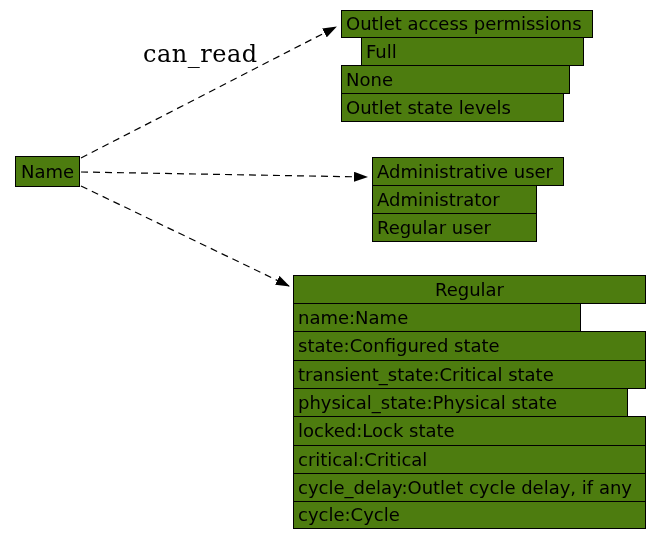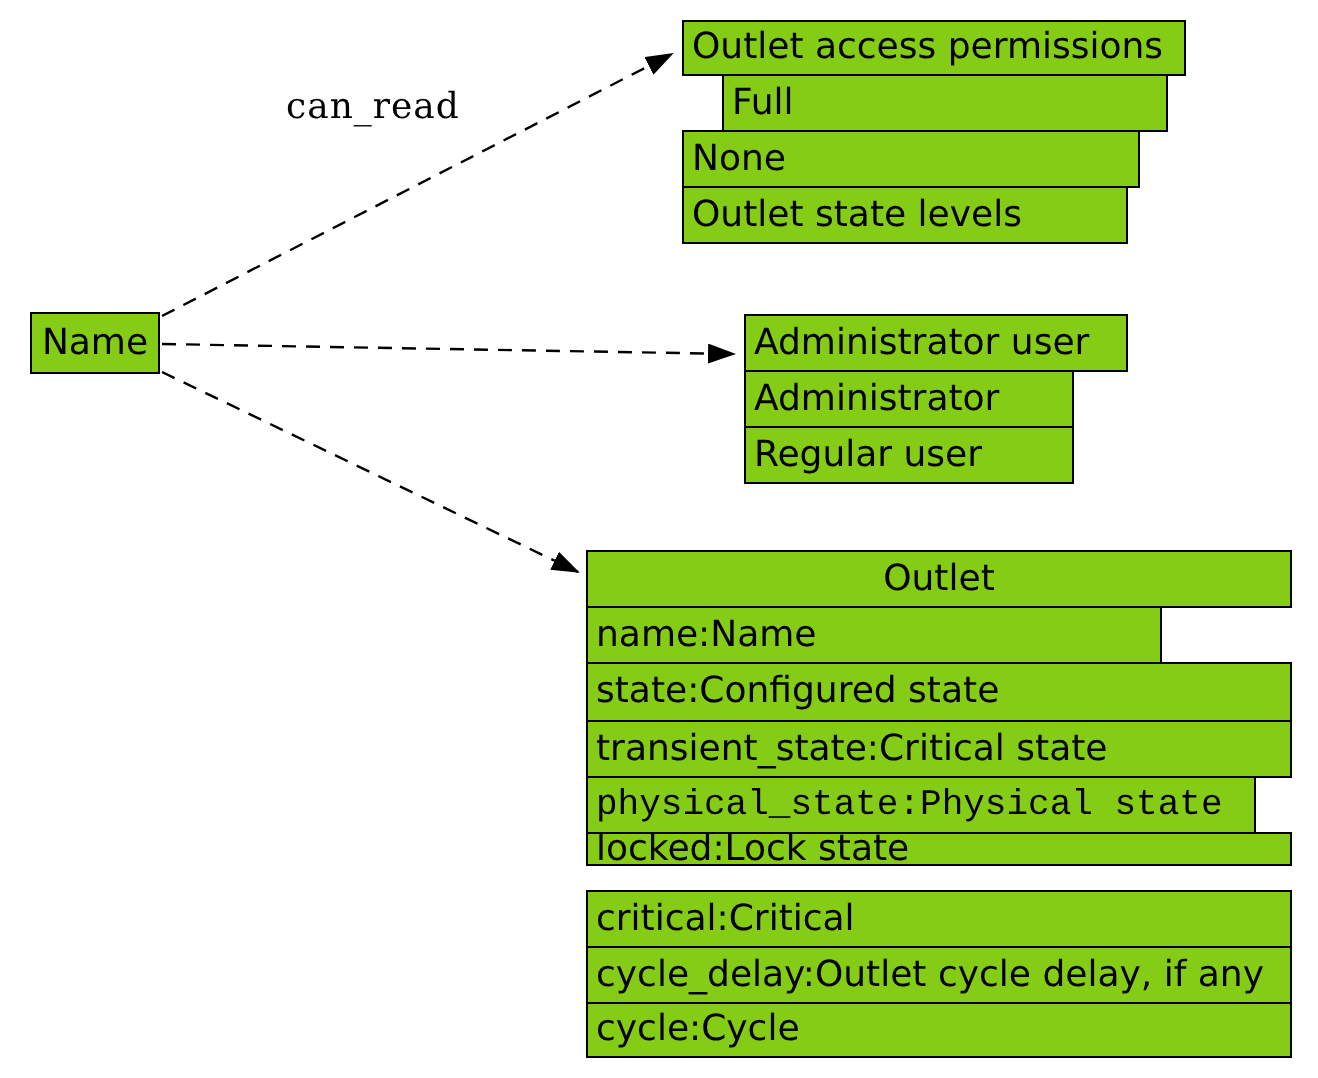--- a/index.html
+++ b/index.html
@@ -15,36 +15,36 @@
   }
   svg.edges {
     position: absolute;
     left: 0; top: 0;
     width: 659px; height: 539px;
   }
   .cell {
     position: absolute;
     box-sizing: border-box;
     border: 1px solid #000000;
-    background: #84cc16;
+    background: #4d7c0f;
     display: flex;
     align-items: center;
     padding-left: 4px;
     white-space: nowrap;
     overflow: hidden;
     line-height: 1;
   }
   .cell.centered {
     justify-content: center;
     padding-left: 0;
   }
   .edge-label {
     position: absolute;
     font-family: "DejaVu Serif", serif;
-    font-size: 18px;
+    font-size: 24px;
     letter-spacing: 0.5px;
     white-space: nowrap;
     line-height: 18px;
   }
 </style>
 </head>
 <body>
 
 <div class="canvas">
 
@@ -61,27 +61,27 @@
 
   <div class="edge-label" style="left:143px; top:45px;">can_read</div>
 
   <div class="cell centered" style="left:15px; top:156px; width:65px; height:31px;">Name</div>
 
   <div class="cell" style="left:341px; top:10px; width:252px; height:28px;">Outlet access permissions</div>
   <div class="cell" style="left:361px; top:37px; width:223px; height:29px;">Full</div>
   <div class="cell" style="left:341px; top:65px; width:229px; height:29px;">None</div>
   <div class="cell" style="left:341px; top:93px; width:223px; height:29px;">Outlet state levels</div>
 
-  <div class="cell" style="left:372px; top:157px; width:192px; height:29px;">Administrator user</div>
+  <div class="cell" style="left:372px; top:157px; width:192px; height:29px;">Administrative user</div>
   <div class="cell" style="left:372px; top:185px; width:165px; height:29px;">Administrator</div>
   <div class="cell" style="left:372px; top:213px; width:165px; height:29px;">Regular user</div>
 
-  <div class="cell centered" style="left:293px; top:275px; width:353px; height:29px;">Outlet</div>
+  <div class="cell centered" style="left:293px; top:275px; width:353px; height:29px;">Regular</div>
   <div class="cell" style="left:293px; top:303px; width:288px; height:29px;">name:Name</div>
   <div class="cell" style="left:293px; top:331px; width:353px; height:30px;">state:Configured state</div>
   <div class="cell" style="left:293px; top:360px; width:353px; height:29px;">transient_state:Critical state</div>
-  <div class="cell" style="left:293px; top:388px; width:335px; height:29px;font-family:Liberation Mono, monospace;">physical_state:Physical state</div>
-  <div class="cell" style="left:293px; top:416px; width:353px; height:17px;">locked:Lock state</div>
+  <div class="cell" style="left:293px; top:388px; width:335px; height:29px;">physical_state:Physical state</div>
+  <div class="cell" style="left:293px; top:416px; width:353px; height:30px;">locked:Lock state</div>
   <div class="cell" style="left:293px; top:445px; width:353px; height:29px;">critical:Critical</div>
   <div class="cell" style="left:293px; top:473px; width:353px; height:29px;">cycle_delay:Outlet cycle delay, if any</div>
   <div class="cell" style="left:293px; top:501px; width:353px; height:28px;">cycle:Cycle</div>
 
 </div>
 
 </body></html>

